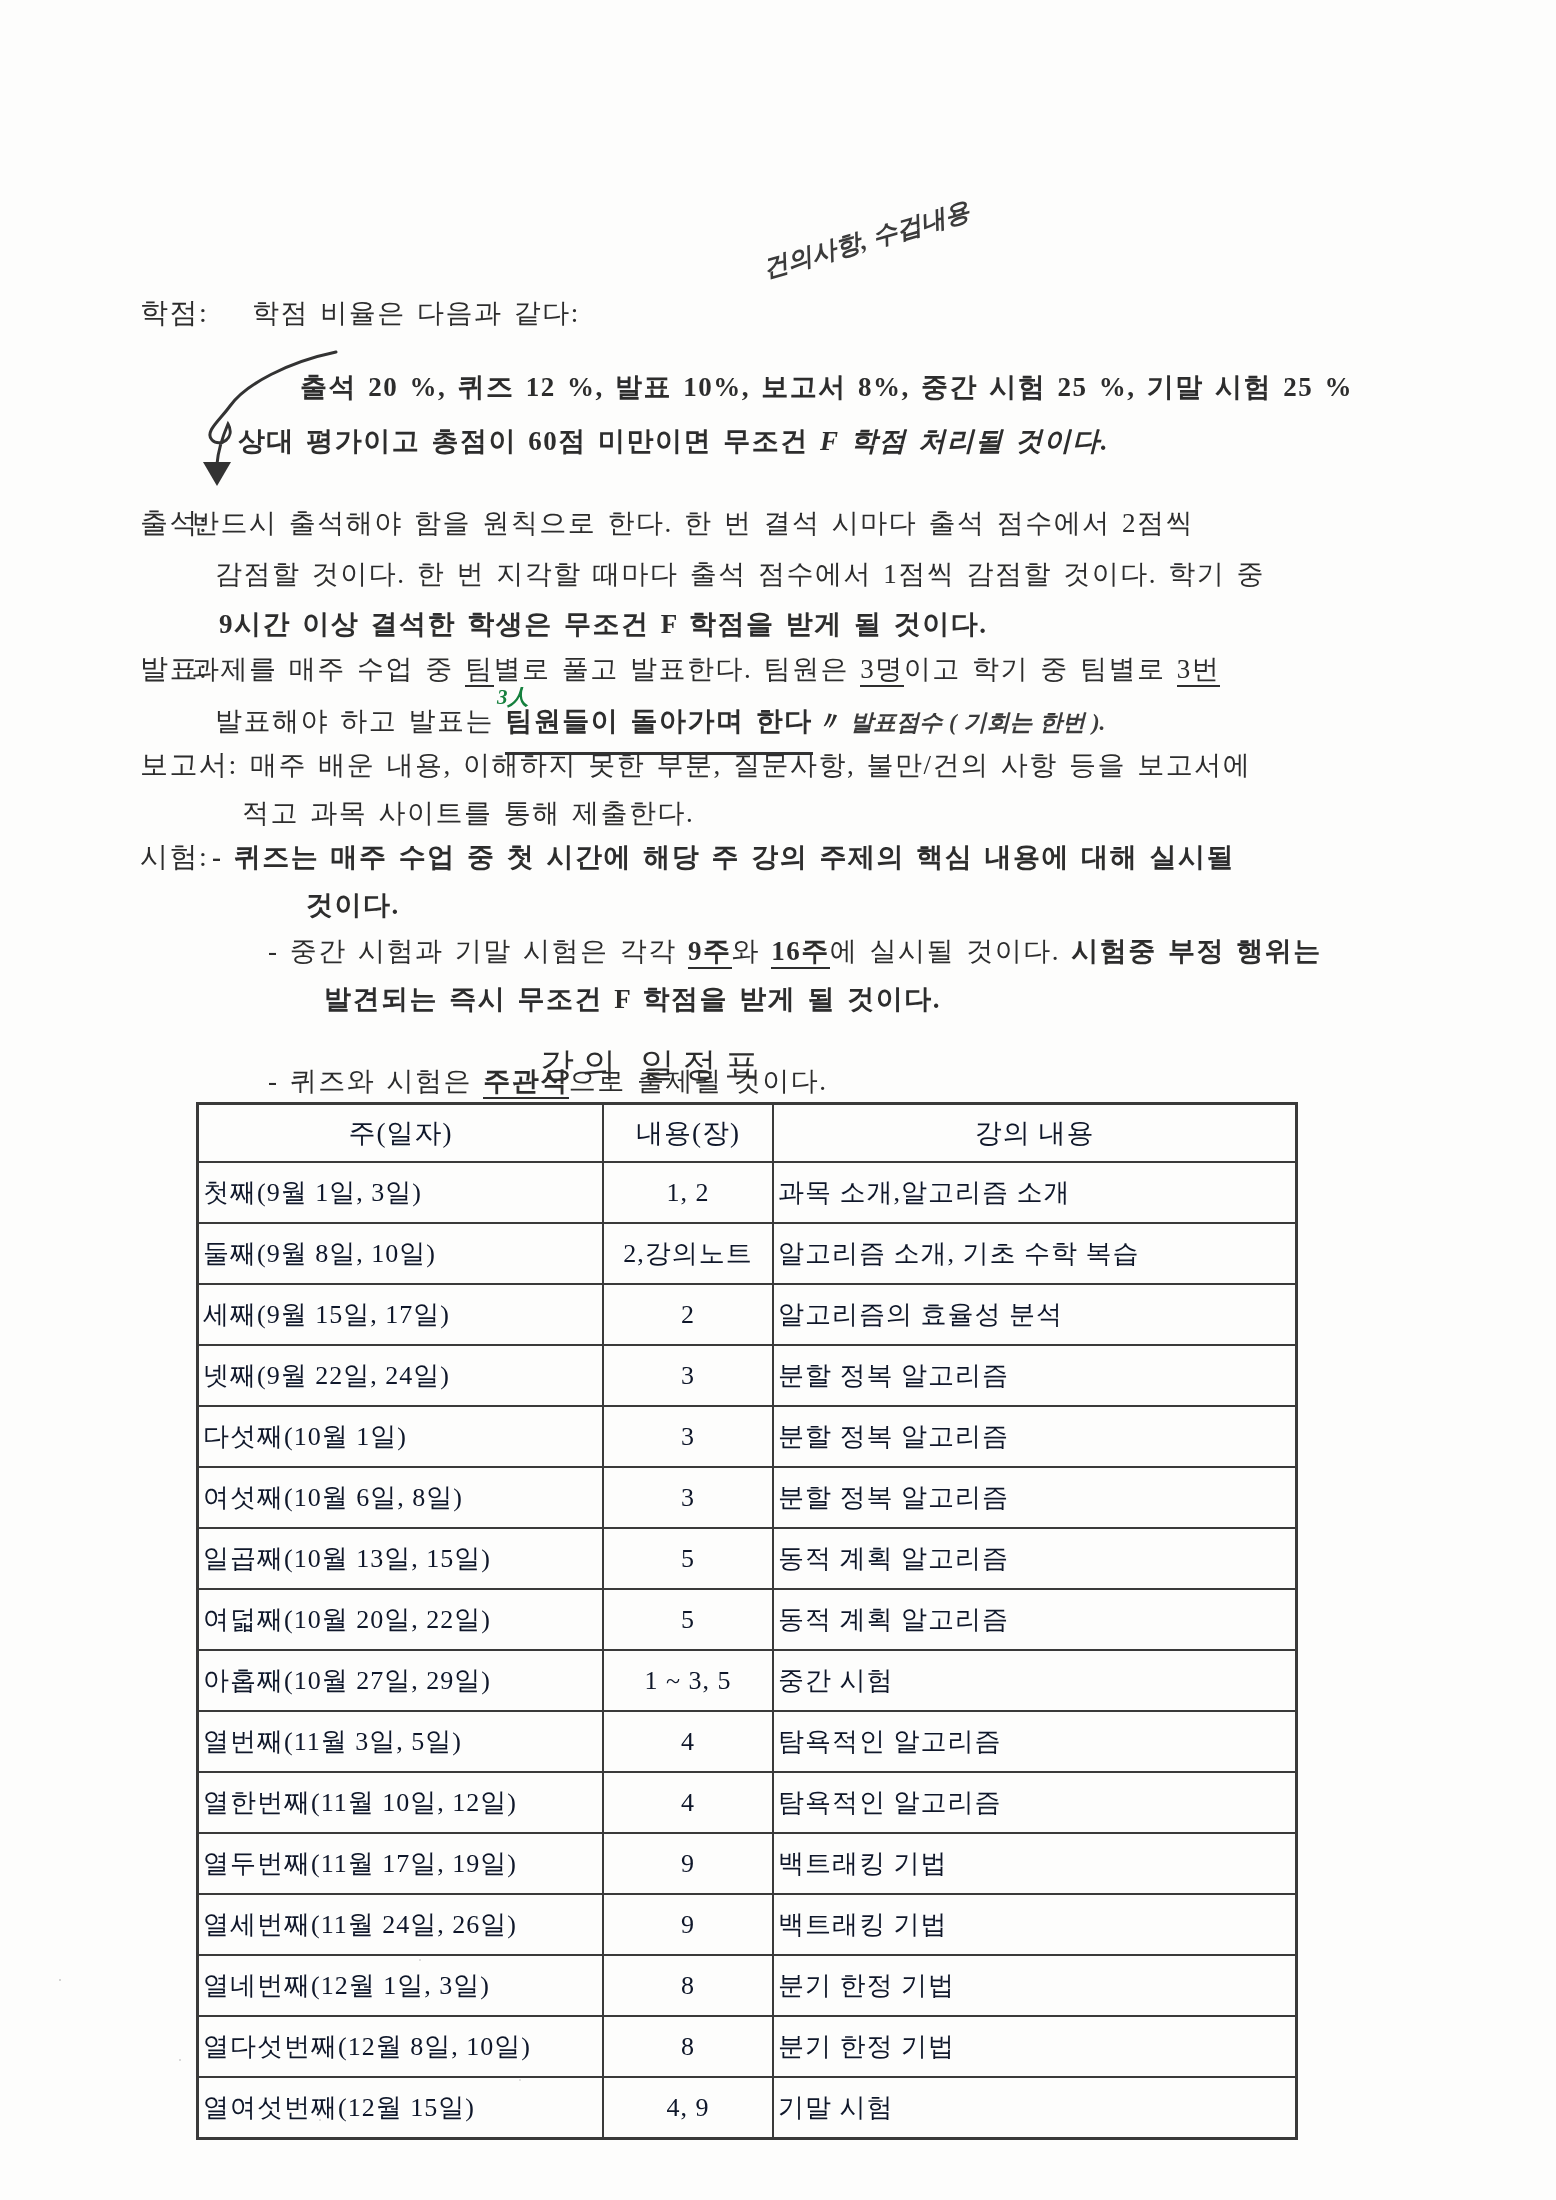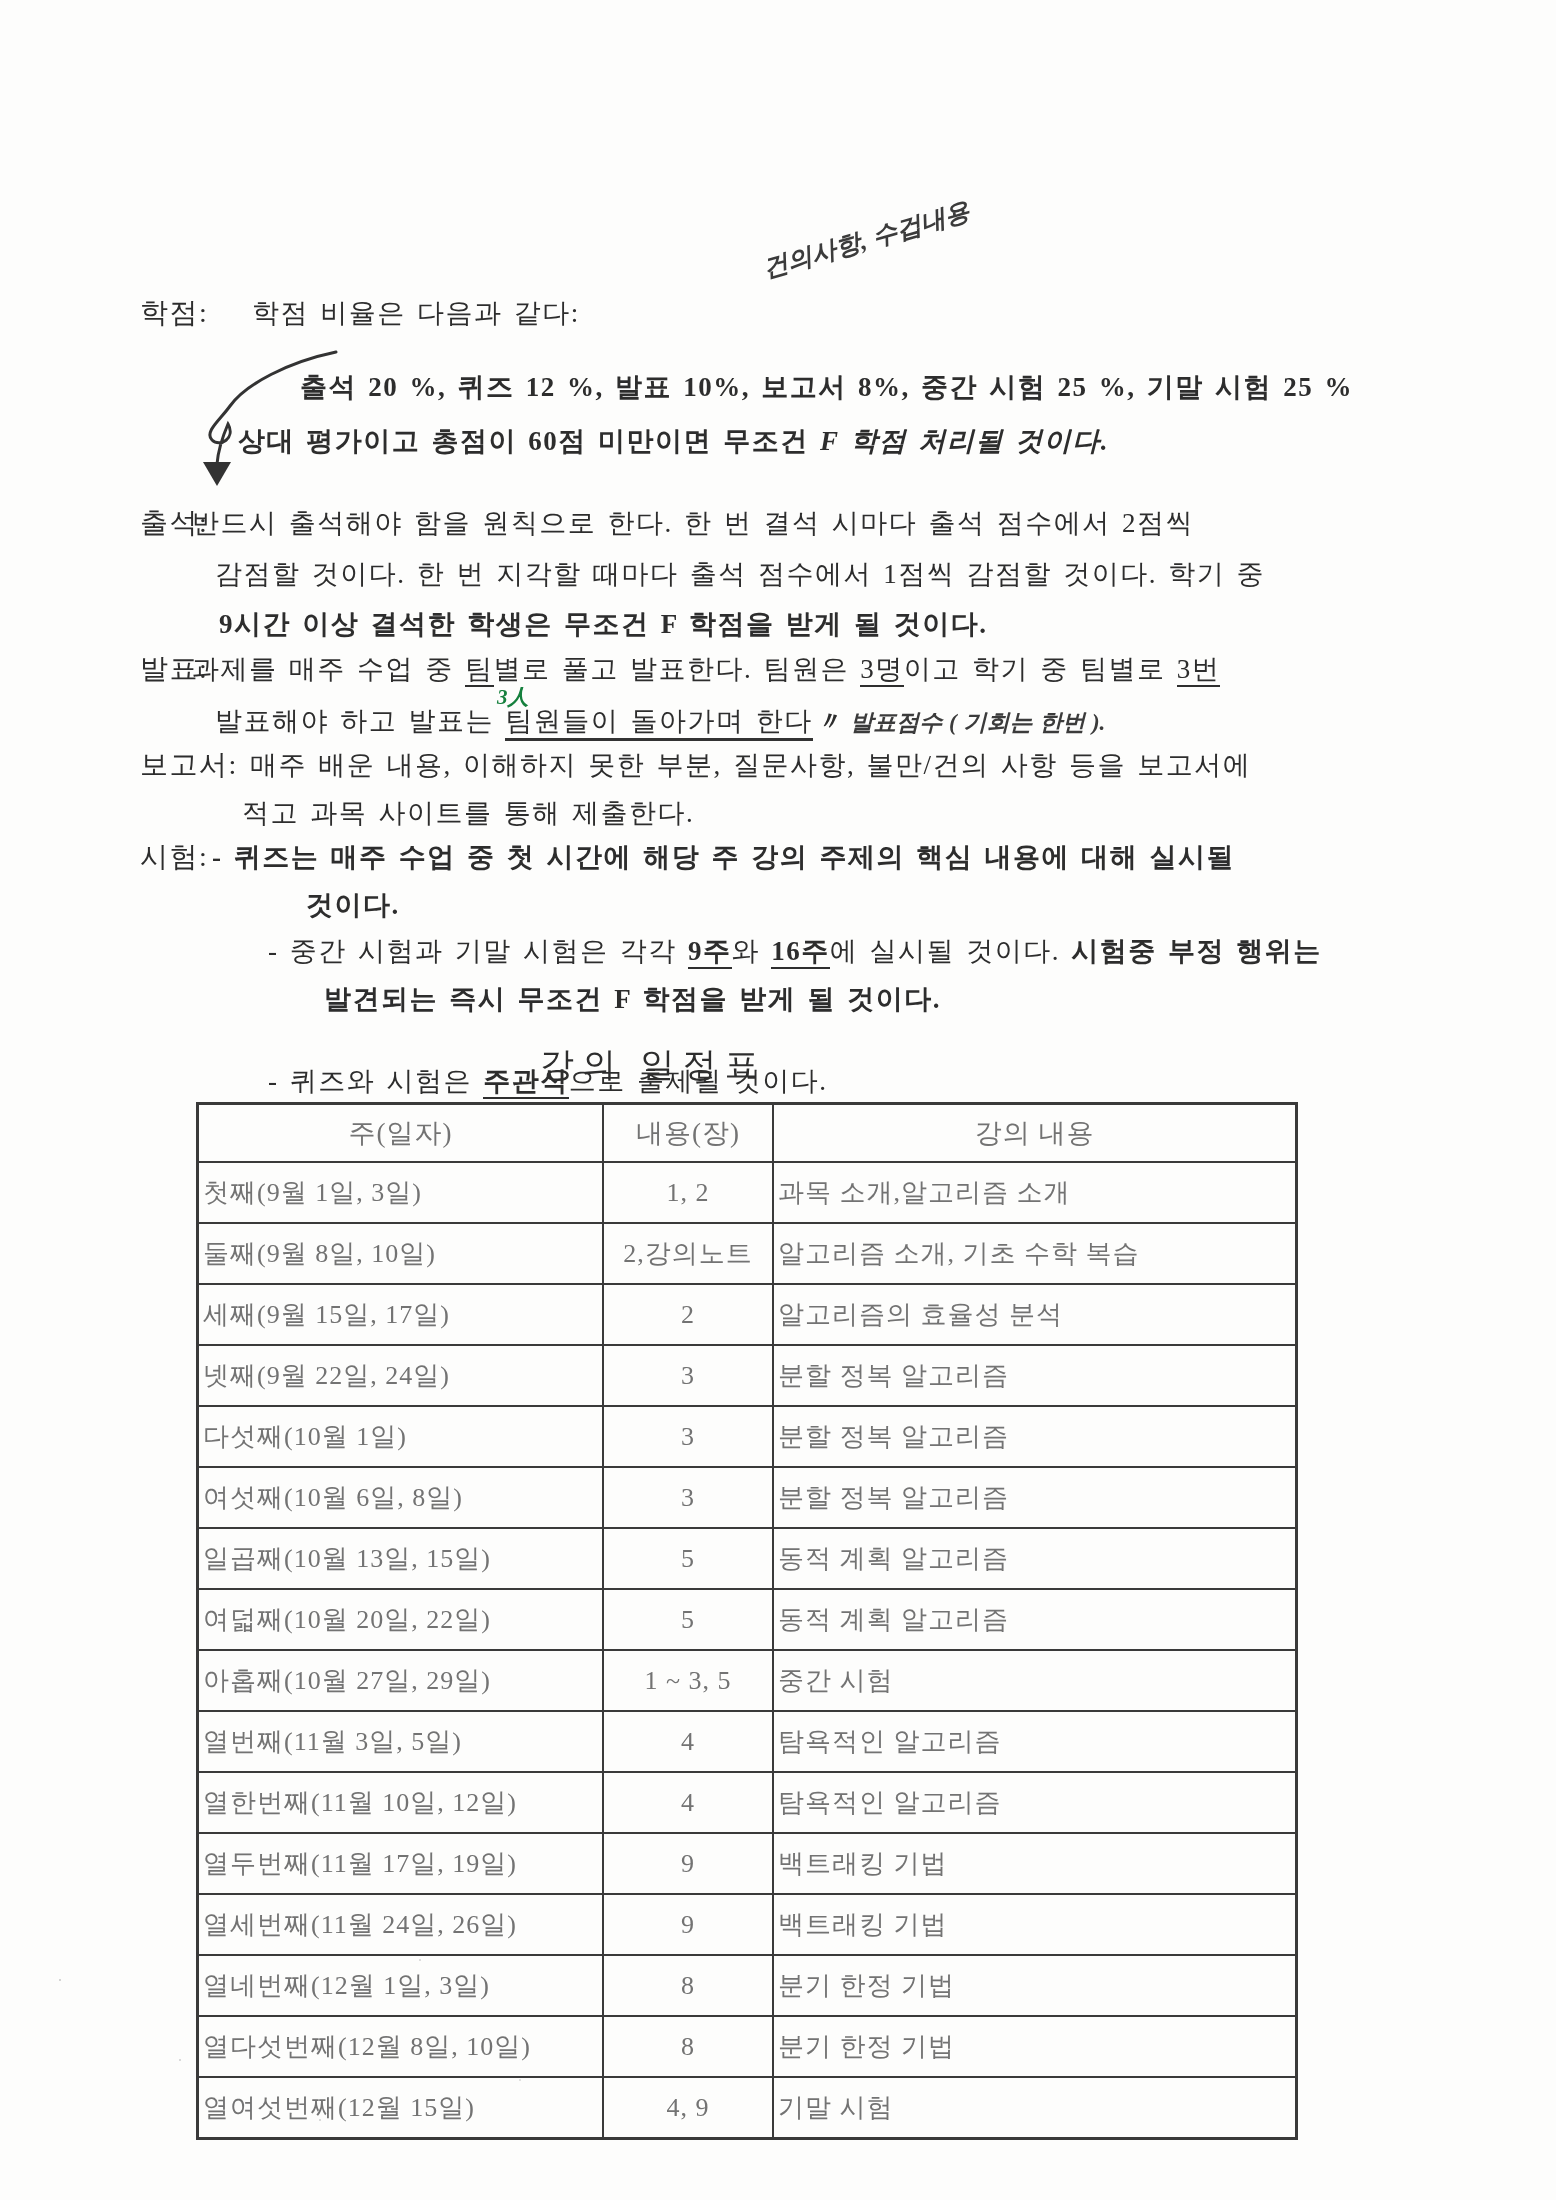--- a/index.html
+++ b/index.html
@@ -28,21 +28,21 @@
     font-size:27px;line-height:34px;
     letter-spacing:1.5px;word-spacing:3px;
     white-space:nowrap;
     color:#2d2d2d;
   }
   .lbl{font-size:28px;}
   .b{font-weight:700;}
   .sb{font-weight:600;}
   .it{font-style:italic;}
   .u{border-bottom:2px solid #2e2e2e;padding-bottom:1px;}
-  .hand-u{border-bottom:3px solid #333;padding-bottom:2px;}
+  .hand-u{border-bottom:3px solid #333;padding-bottom:16px;font-weight:bold;}
   .hand{
     font-style:italic;font-weight:700;color:#3b3b3b;
     letter-spacing:0;word-spacing:1px;
   }
   .top-note{
     position:absolute;left:768px;top:252px;
     font-size:25px;transform:rotate(-16deg);transform-origin:left bottom;
   }
   .team-wrap{position:relative;display:inline-block;}
   .team-sub{
@@ -58,21 +58,21 @@
   .score-note{font-size:23px;}
   .arrow-svg{position:absolute;left:168px;top:336px;}
   .sched-title{
     position:absolute;left:540px;top:1042px;
     font-size:34px;letter-spacing:8px;font-weight:500;
   }
   table.sched{
     position:absolute;left:196px;top:1102px;
     width:1102px;border-collapse:collapse;
     font-size:26px;letter-spacing:1px;
-    color:#737373;
+    color:#0f172a;
     border:3px solid #3a3a3a;
   }
   table.sched th,table.sched td{
     border:2px solid #3a3a3a;
     font-weight:normal;
   }
   table.sched th{height:54px;text-align:center;font-size:27px;}
   table.sched td{height:43px;padding:8px 4px;}
   td.c0{width:395px;padding-left:18px;}
   td.c1{width:160px;text-align:center;}

